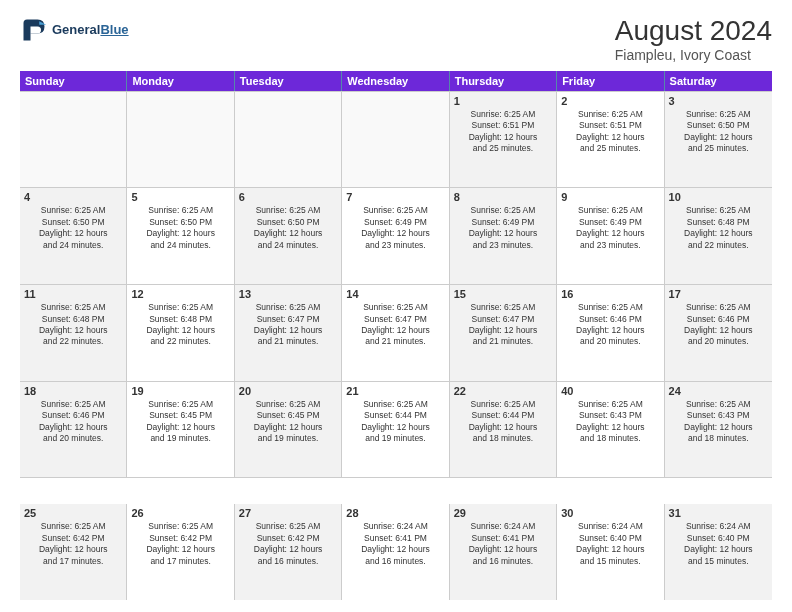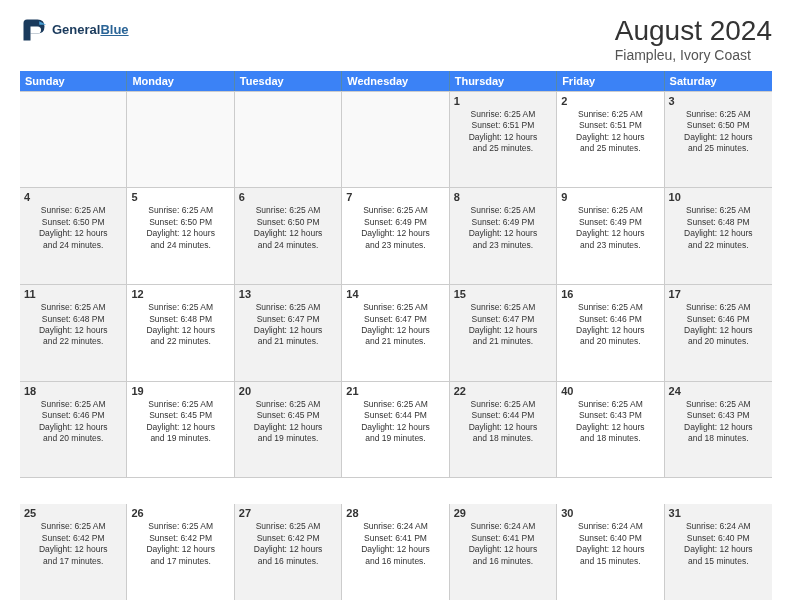--- a/index.html
+++ b/index.html
@@ -56,21 +56,21 @@
       color: #555;
     }
     .calendar {
       flex: 1;
       display: flex;
       flex-direction: column;
     }
     .cal-header-row {
       display: grid;
       grid-template-columns: repeat(7, 1fr);
-      background: #3b82f6;
+      background: #6d28d9;
     }
     .cal-header-cell {
       color: #fff;
       font-size: 11px;
       font-weight: bold;
       text-align: left;
       padding: 4px 5px;
       border-right: 1px solid #5588aa;
     }
     .cal-header-cell:last-child { border-right: none; }

